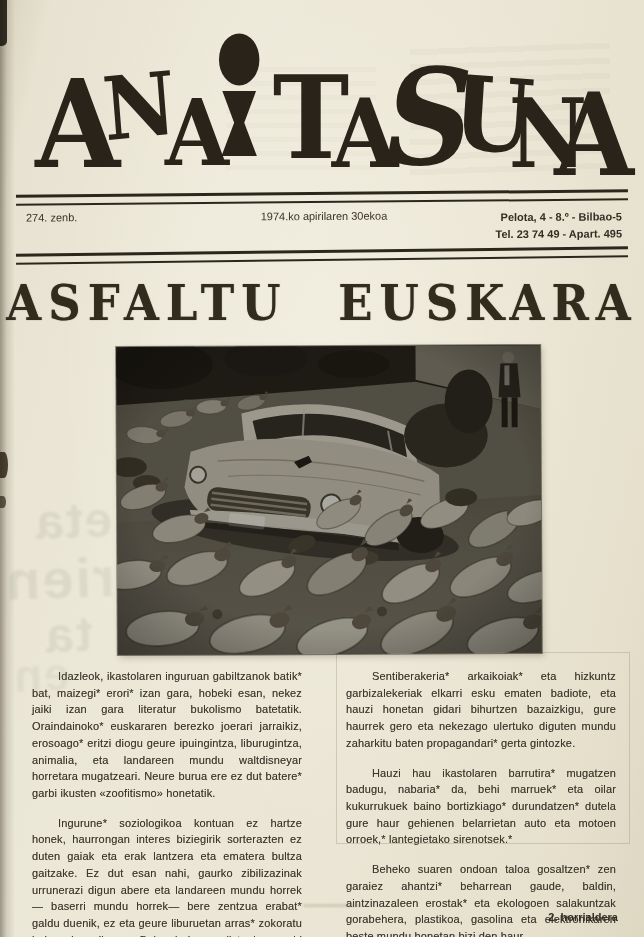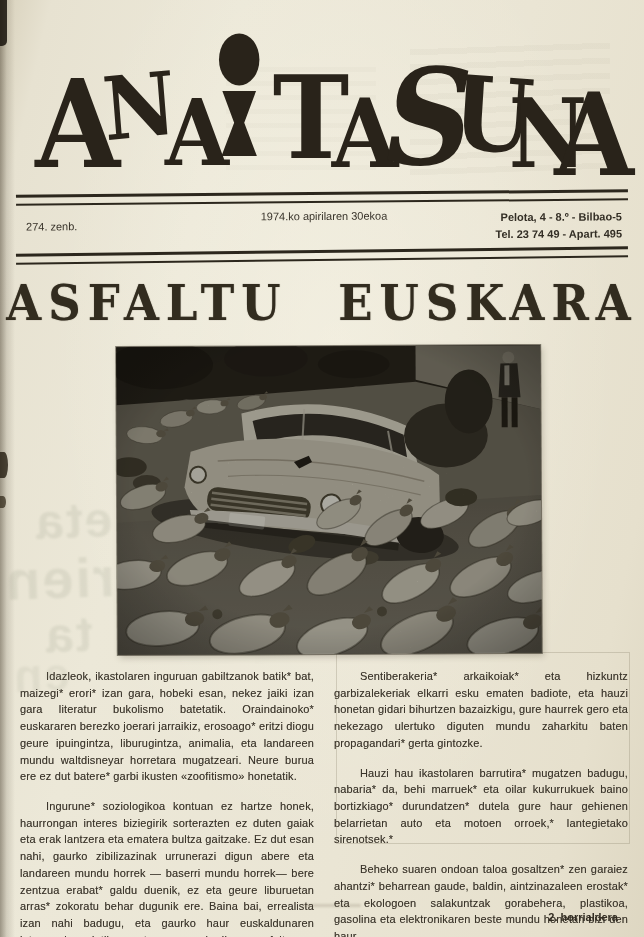--- a/index.html
+++ b/index.html
@@ -34,37 +34,37 @@
   
   .masthead{position:relative;margin:26px 14px 0 32px;height:158px;}
   .masthead svg{width:100%;height:100%;overflow:visible;}
   .mh-letter{font-family:"DejaVu Serif",serif;font-weight:bold;fill:#29231a;}
   
   .rule{height:6px;border-top:3px solid #2c271d;border-bottom:2px solid #2c271d;margin:0 16px;}
   .rule-top{margin-top:8px;transform:rotate(-0.5deg);}
   .rule-bot{margin-top:2px;transform:rotate(-0.7deg);}
   
   .info-bar{display:flex;align-items:flex-start;padding:7px 22px 5px 26px;font-size:11px;color:#38332a;transform:rotate(-0.3deg);}
-  .info-issue{flex:1;margin-top:9px;}
+  .info-issue{flex:1;}
   .info-date{flex:1.4;text-align:center;}
   .info-address{flex:1;text-align:right;line-height:1.5;font-weight:bold;color:#332e25;}
   
   .headline{margin:16px 0 0;text-align:center;font-family:"DejaVu Serif",serif;
     font-size:45px;font-weight:bold;color:#322c1f;letter-spacing:7px;word-spacing:28px;
     transform:scaleY(1.08);text-shadow:0 0 1px rgba(50,44,31,.6);}
   
   .photo{margin:16px 0 0 117px;width:424px;height:308px;display:block;
     box-shadow:0 0 0 1px rgba(45,40,30,.55), 2px 3px 6px rgba(60,52,36,.25);
     transform:rotate(-0.3deg);background:#5e594c;}
   .photo svg{display:block;width:424px;height:308px;}
   
   .article{display:flex;gap:20px;margin:14px 0 0;padding:0 16px 0 20px;}
   .col{flex:1;text-align:justify;font-size:11px;line-height:1.52;color:#3b352b;
     letter-spacing:.15px;text-shadow:0 0 .4px rgba(59,53,43,.5);}
-  .col p{margin:0 0 13px;text-indent:26px;}
+  .col p{margin:0 12px 13px;text-indent:26px;}
   .footer-note{position:absolute;right:26px;bottom:14px;font-size:11px;font-weight:bold;color:#332d23;}
 </style>
 </head>
 <body>
 
 <div class="page">
 
   <div class="ghost-lines"></div>
   <div class="ghost-lines2"></div>
   <div class="ghost g1">eta</div>

